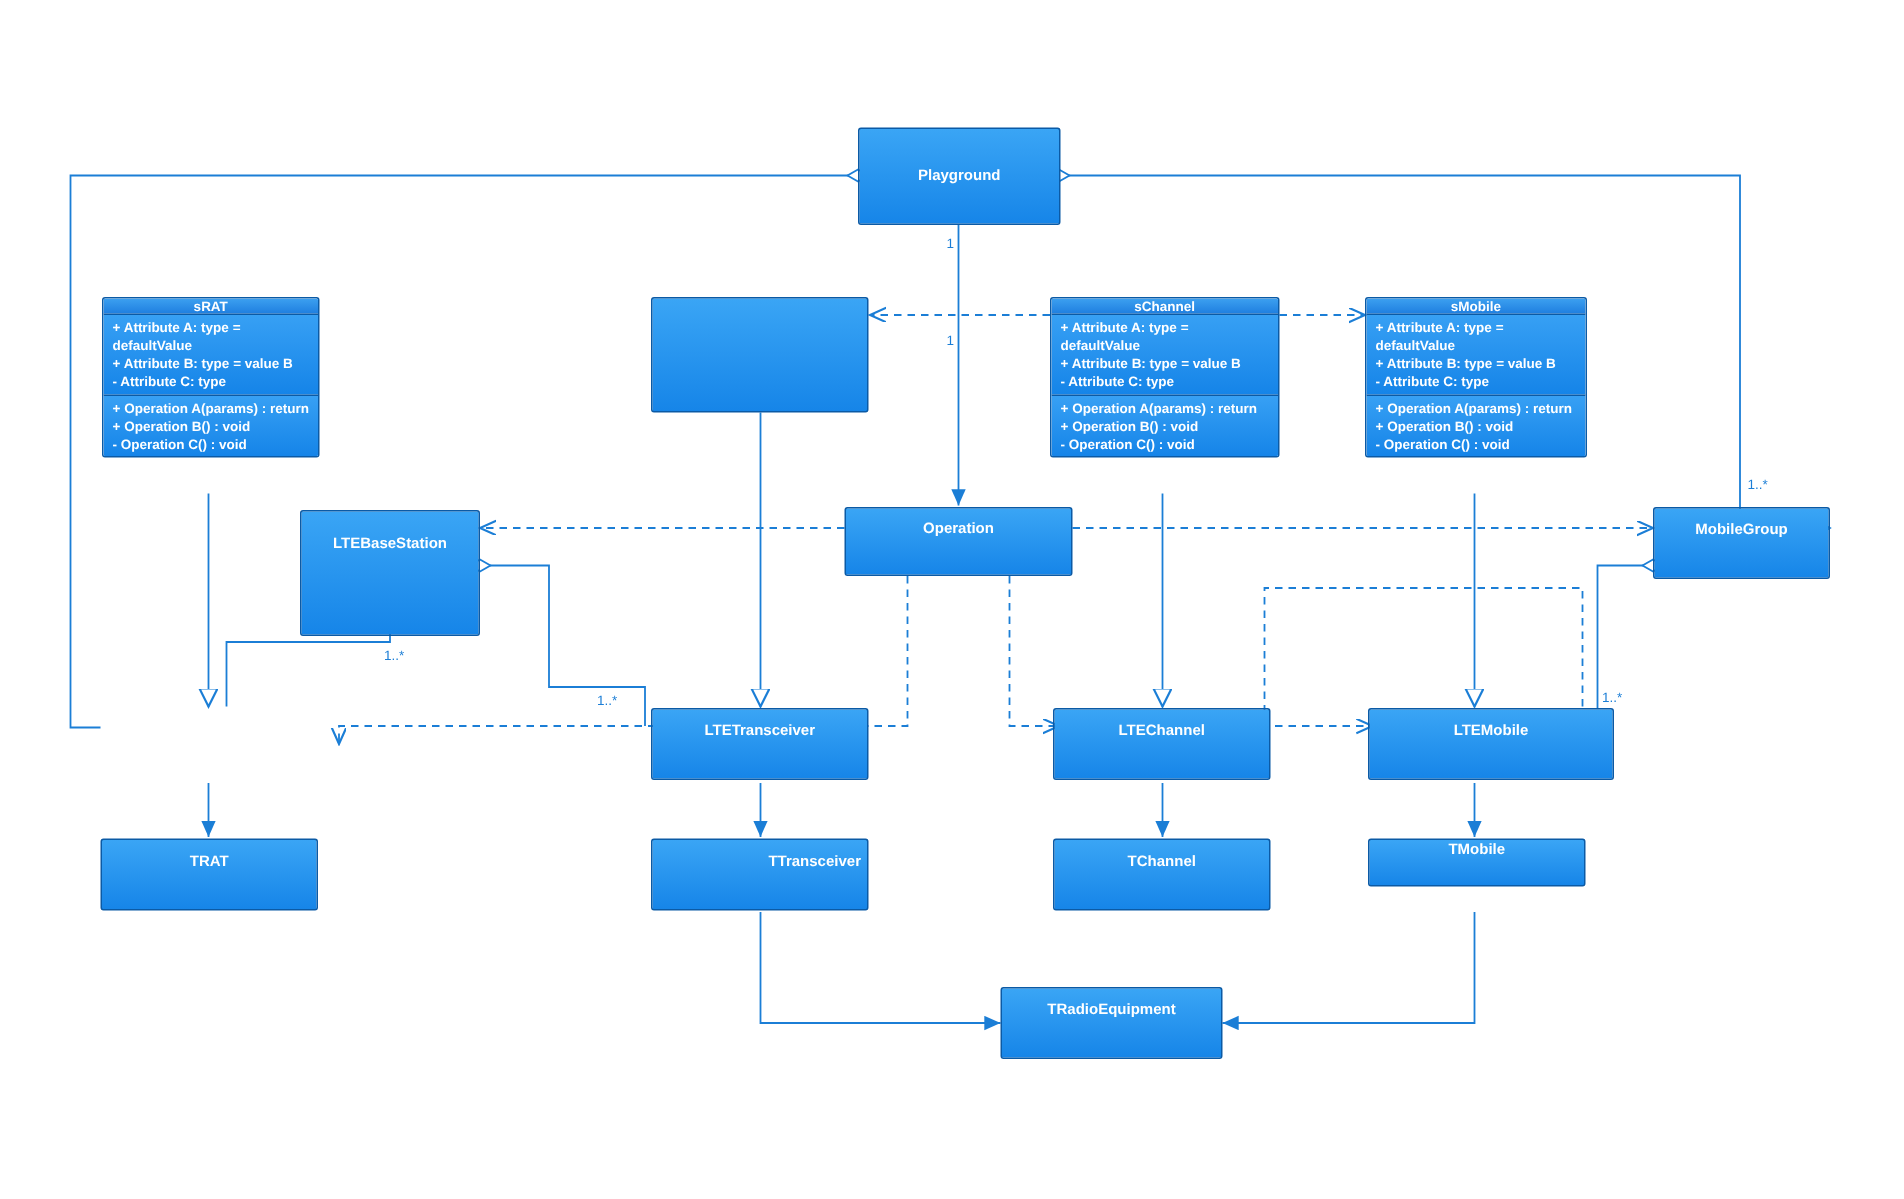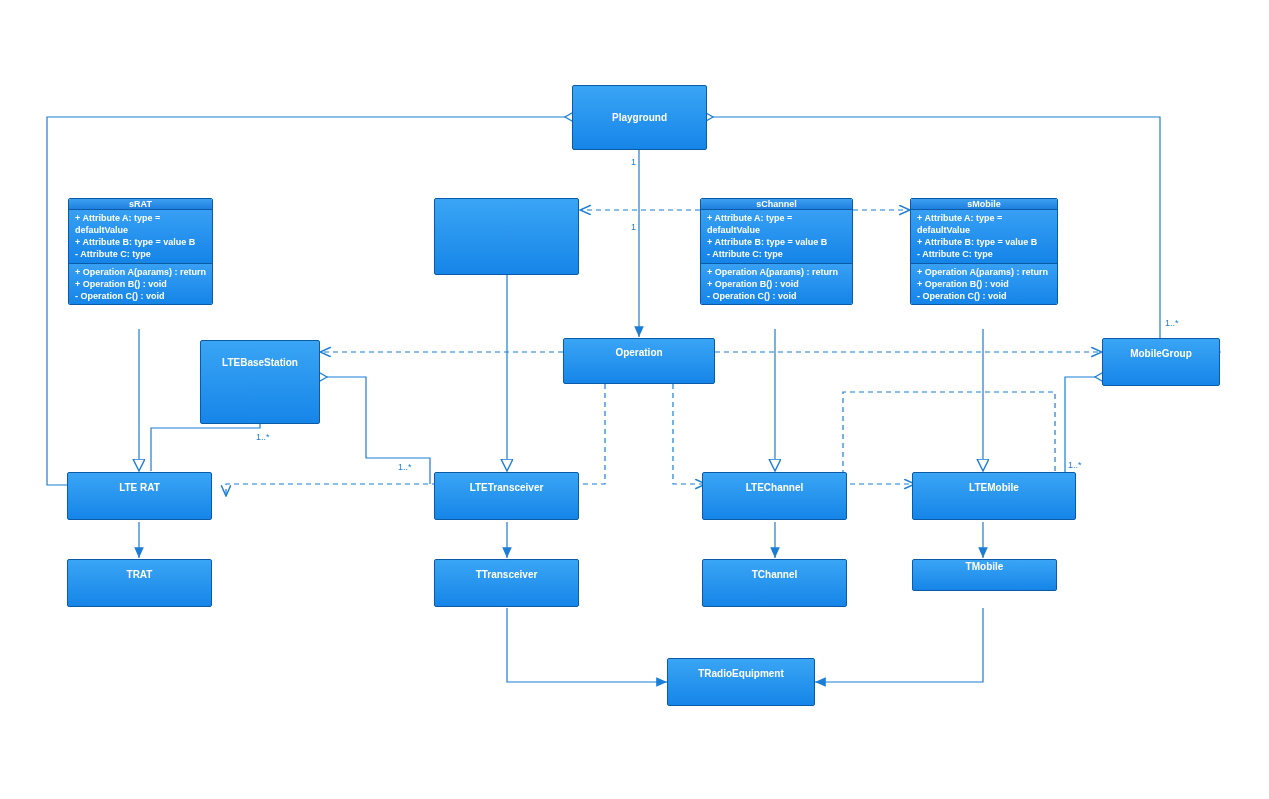--- a/index.html
+++ b/index.html
@@ -182,37 +182,34 @@
 <div class="node simple" style="left:200px; top:340px; width:120px; height:84px;">
   <span style="margin-top:-40px;">LTEBaseStation</span>
 </div>
 <div class="node simple" style="left:563px; top:338px; width:152px; height:46px;">
   <span style="margin-top:-18px;">Operation</span>
 </div>
 <div class="node simple" style="left:1102px; top:338px; width:118px; height:48px;">
   <span style="margin-top:-18px;">MobileGroup</span>
 </div>
 
-<div class="node simple" style="left:67px; top:472px; width:145px; height:48px;">
-  <span style="margin-top:-18px;">LTE RAT</span>
-</div>
 <div class="node simple" style="left:434px; top:472px; width:145px; height:48px;">
   <span style="margin-top:-18px;">LTETransceiver</span>
 </div>
 <div class="node simple" style="left:702px; top:472px; width:145px; height:48px;">
   <span style="margin-top:-18px;">LTEChannel</span>
 </div>
 <div class="node simple" style="left:912px; top:472px; width:164px; height:48px;">
   <span style="margin-top:-18px;">LTEMobile</span>
 </div>
 
 <div class="node simple" style="left:67px; top:559px; width:145px; height:48px;">
   <span style="margin-top:-18px;">TRAT</span>
 </div>
-<div class="node simple" style="left:434px; top:559px; width:145px; height:48px;">
+<div class="node simple" style="left:434px; top:559px; width:145px; height:48px;justify-content:flex-end;">
   <span style="margin-top:-18px;">TTransceiver</span>
 </div>
 <div class="node simple" style="left:702px; top:559px; width:145px; height:48px;">
   <span style="margin-top:-18px;">TChannel</span>
 </div>
 <div class="node simple" style="left:912px; top:559px; width:145px; height:32px;">
   <span style="margin-top:-18px;">TMobile</span>
 </div>
 
 <div class="node simple" style="left:667px; top:658px; width:148px; height:48px;">

